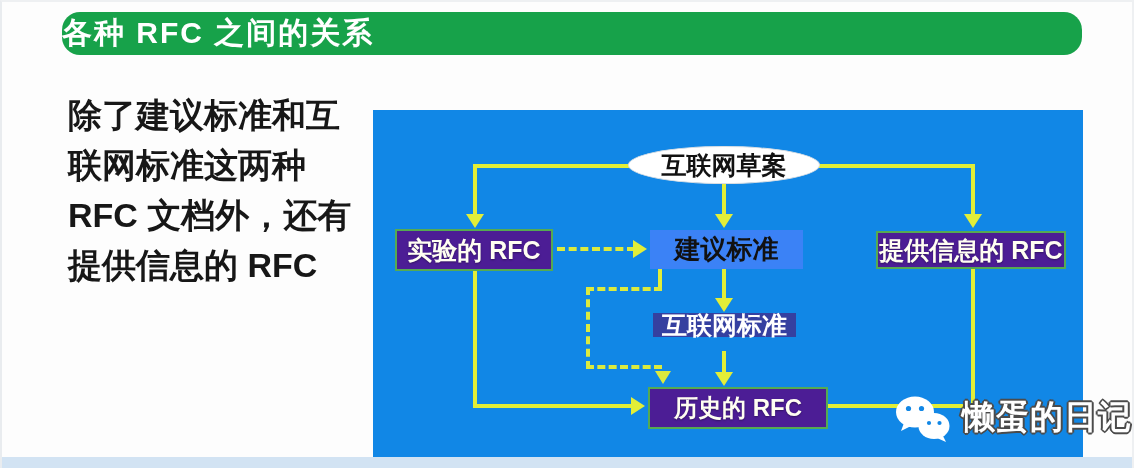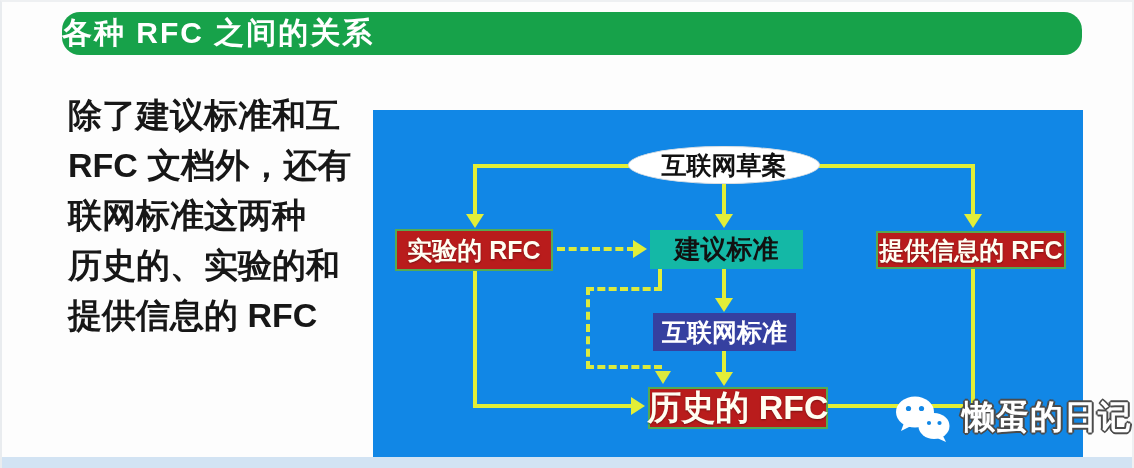--- a/index.html
+++ b/index.html
@@ -8,27 +8,27 @@
   .header-bar{position:absolute;left:60px;top:10px;width:1020px;height:43px;background:#17a24a;
         border-radius:18px;display:flex;align-items:center;justify-content:flex-start;}
   .header-bar .title{color:#ffffff;font-size:30px;font-weight:bold;letter-spacing:2px;}
   .intro{position:absolute;left:66px;top:88px;width:305px;color:#171717;font-size:34px;
         font-weight:bold;line-height:50px;white-space:nowrap;}
   .panel{position:absolute;left:371px;top:108px;width:710px;height:359px;background:#1187e6;text-align:center;}
   .node{position:absolute;display:flex;align-items:center;justify-content:center;
         font-weight:bold;white-space:nowrap;box-sizing:border-box;}
   .ellipse{left:255px;top:36px;width:192px;height:38px;background:#ffffff;border-radius:50%;
         color:#111;font-size:25px;border:1px solid #d9dee3;}
-  .green-box{background:#b91c1c;color:#fffef2;border:2px solid #55aa52;font-size:25px;
+  .green-box{background:#4c1d95;color:#fffef2;border:2px solid #55aa52;font-size:25px;
         text-shadow:0 1px 2px rgba(0,0,0,0.35);}
   .exp{left:22px;top:119px;width:158px;height:42px;}
   .info{left:503px;top:121px;width:190px;height:38px;}
-  .hist{left:275px;top:277px;width:180px;height:42px;font-size:34px;}
-  .white-box{left:277px;top:120px;width:153px;height:39px;background:#14b8a6;color:#111;font-size:26px;}
-  .navy-box{left:280px;top:203px;width:143px;height:38px;background:#3540a0;color:#ffffff;font-size:25px;}
+  .hist{left:275px;top:277px;width:180px;height:42px;font-size:24px;}
+  .white-box{left:277px;top:120px;width:153px;height:39px;background:#3b82f6;color:#111;font-size:26px;}
+  .navy-box{left:280px;top:203px;width:143px;height:24px;background:#3540a0;color:#ffffff;font-size:25px;}
   
   .ln{position:absolute;background:#e2ee38;}
   .dash-h{position:absolute;border-top:4px dashed #dcea3e;}
   .dash-v{position:absolute;border-left:4px dashed #dcea3e;}
   .ah{position:absolute;width:0;height:0;}
   .ah-down{border-left:9px solid transparent;border-right:9px solid transparent;border-top:14px solid #e2ee38;}
   .ah-right{border-top:9px solid transparent;border-bottom:9px solid transparent;border-left:14px solid #e2ee38;}
   .ah-left{border-top:9px solid transparent;border-bottom:9px solid transparent;border-right:14px solid #e2ee38;}
   .ah-down-d{border-left:8px solid transparent;border-right:8px solid transparent;border-top:13px solid #dcea3e;}
   
@@ -42,23 +42,22 @@
 <body>
 
 <div class="page">
 
   <div class="header-bar">
     <span class="title">各种 RFC 之间的关系</span>
   </div>
 
   <div class="intro">
     <div>除了建议标准和互</div>
+    <div>联网标准这两种</div>
     <div>RFC 文档外，还有</div>
-    <div>联网标准这两种</div>
-    <div>历史的、实验的和</div>
     <div>提供信息的 RFC</div>
   </div>
 
   <div class="panel">
 
     <div class="ln" style="left:102px;top:54px;width:155px;height:4px;"></div>
     <div class="ln" style="left:100px;top:54px;width:4px;height:52px;"></div>
     <div class="ah ah-down" style="left:93px;top:104px;"></div>
 
     <div class="ln" style="left:446px;top:54px;width:154px;height:4px;"></div>

